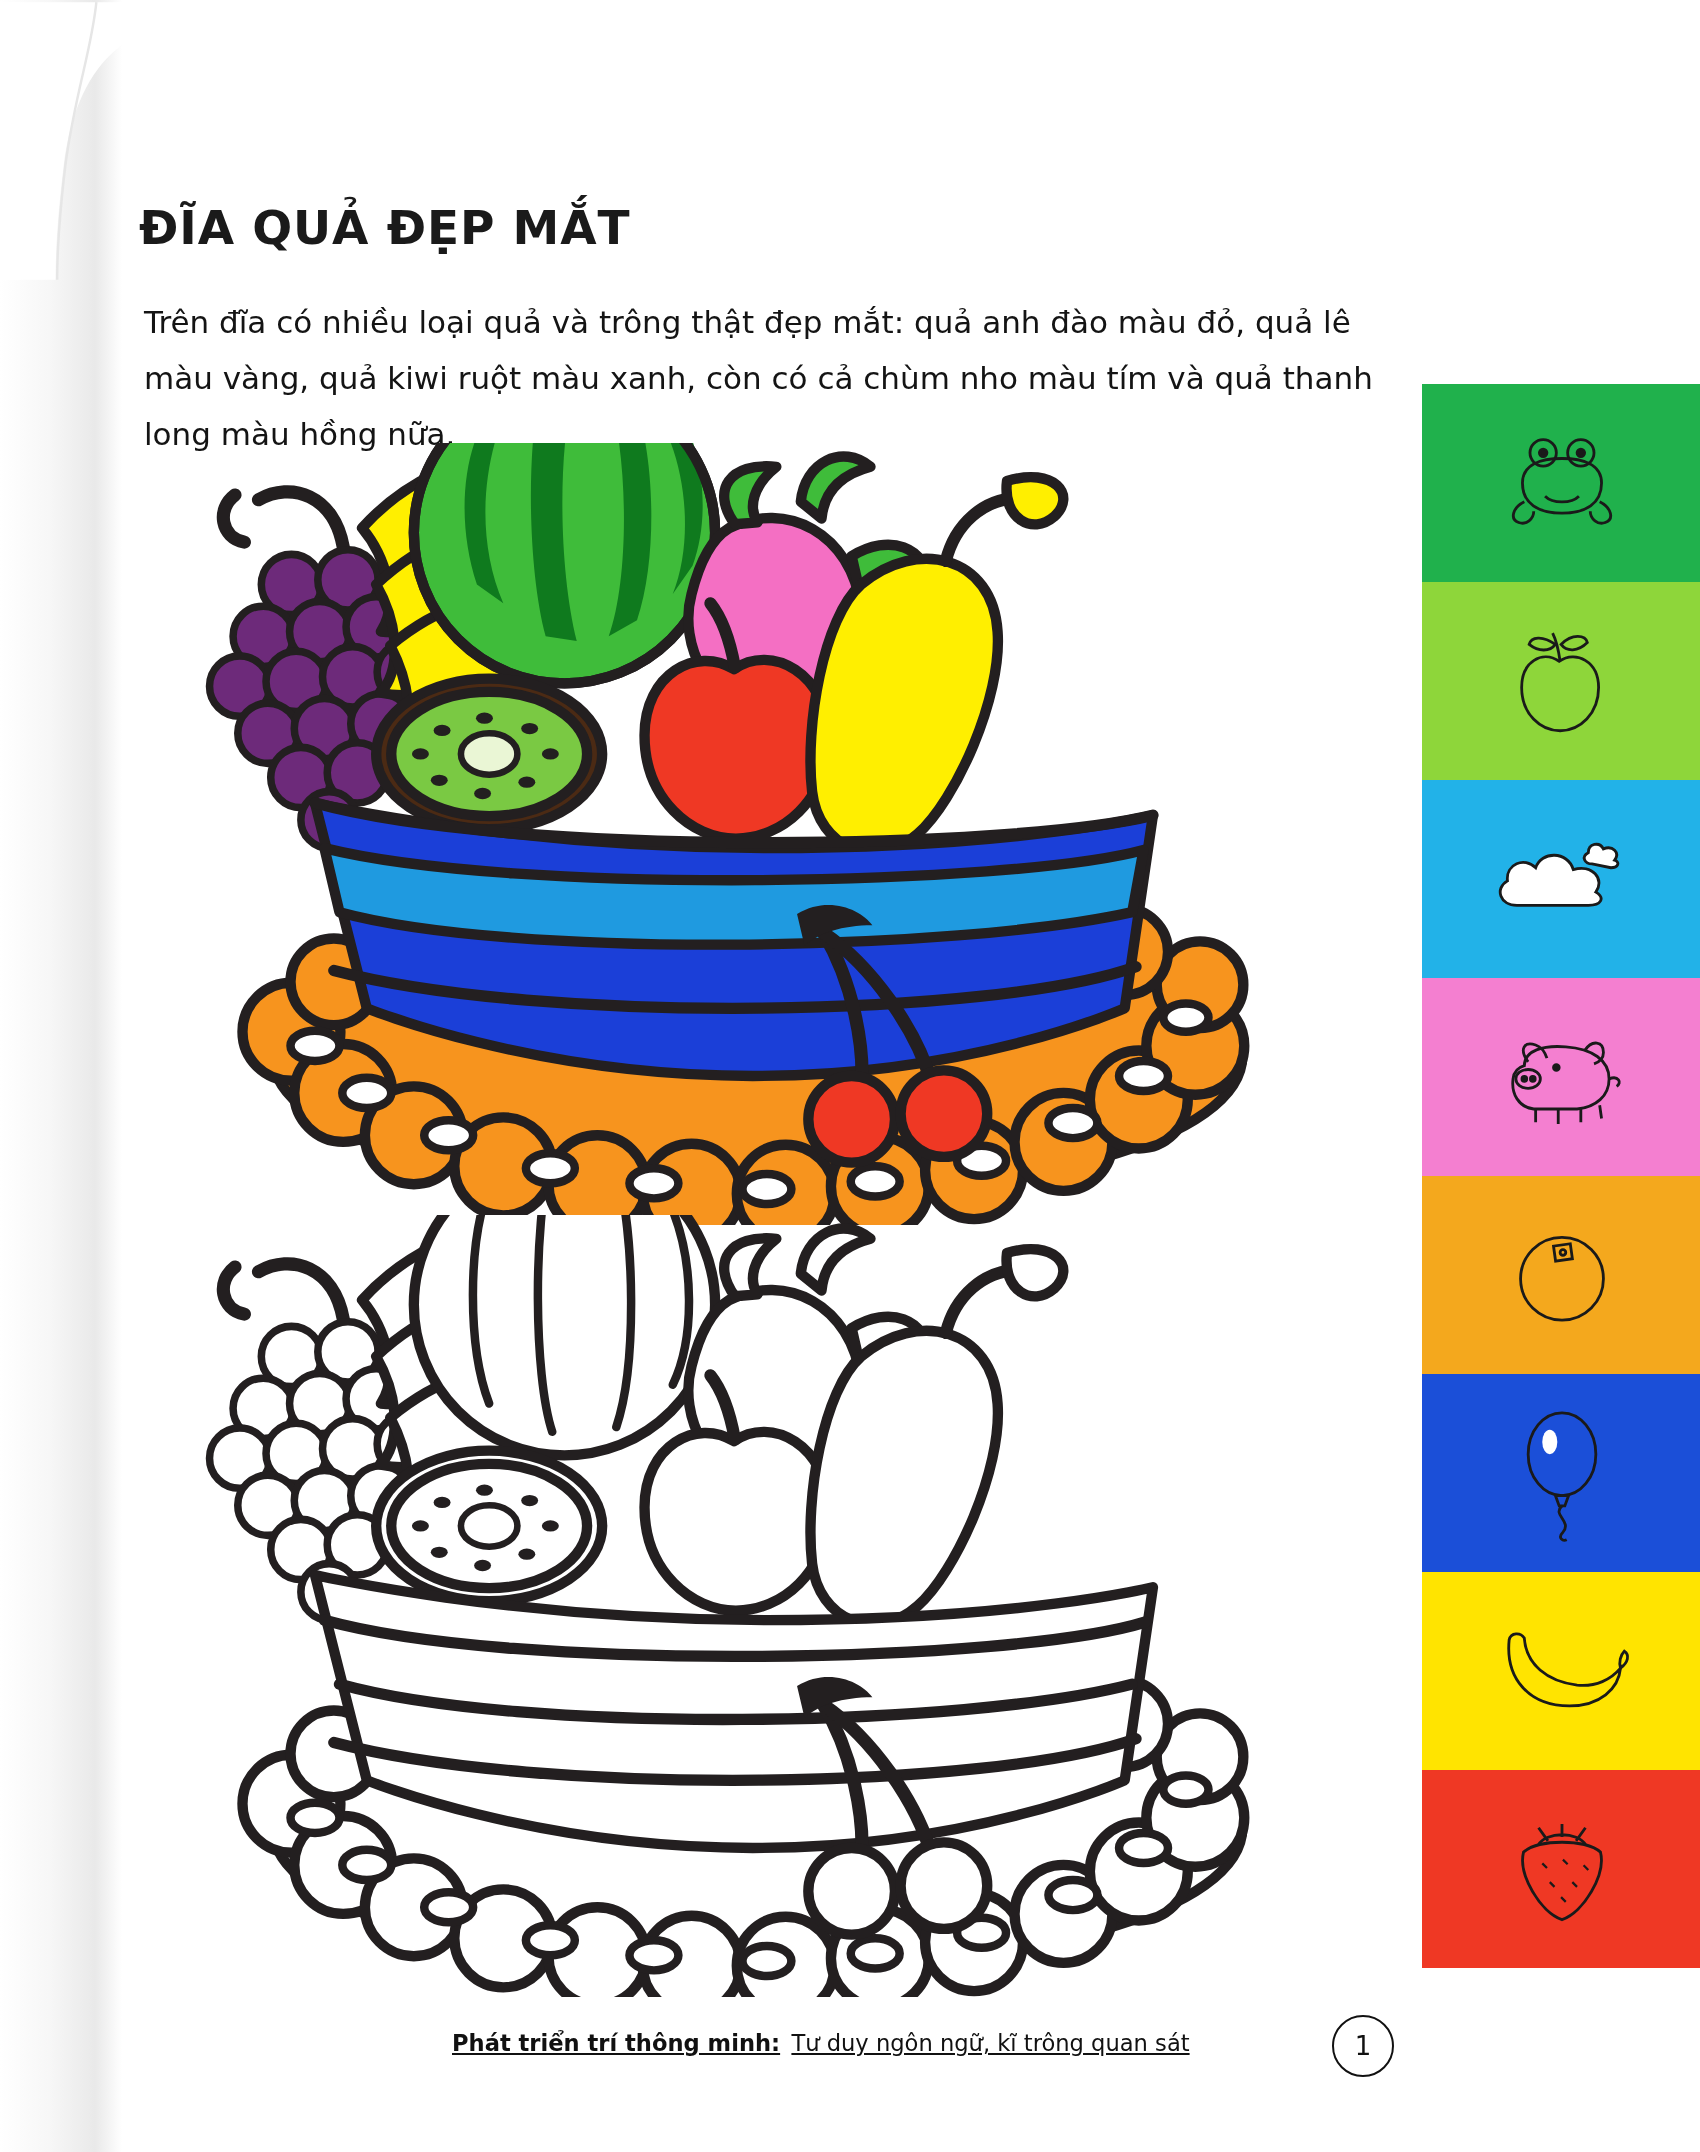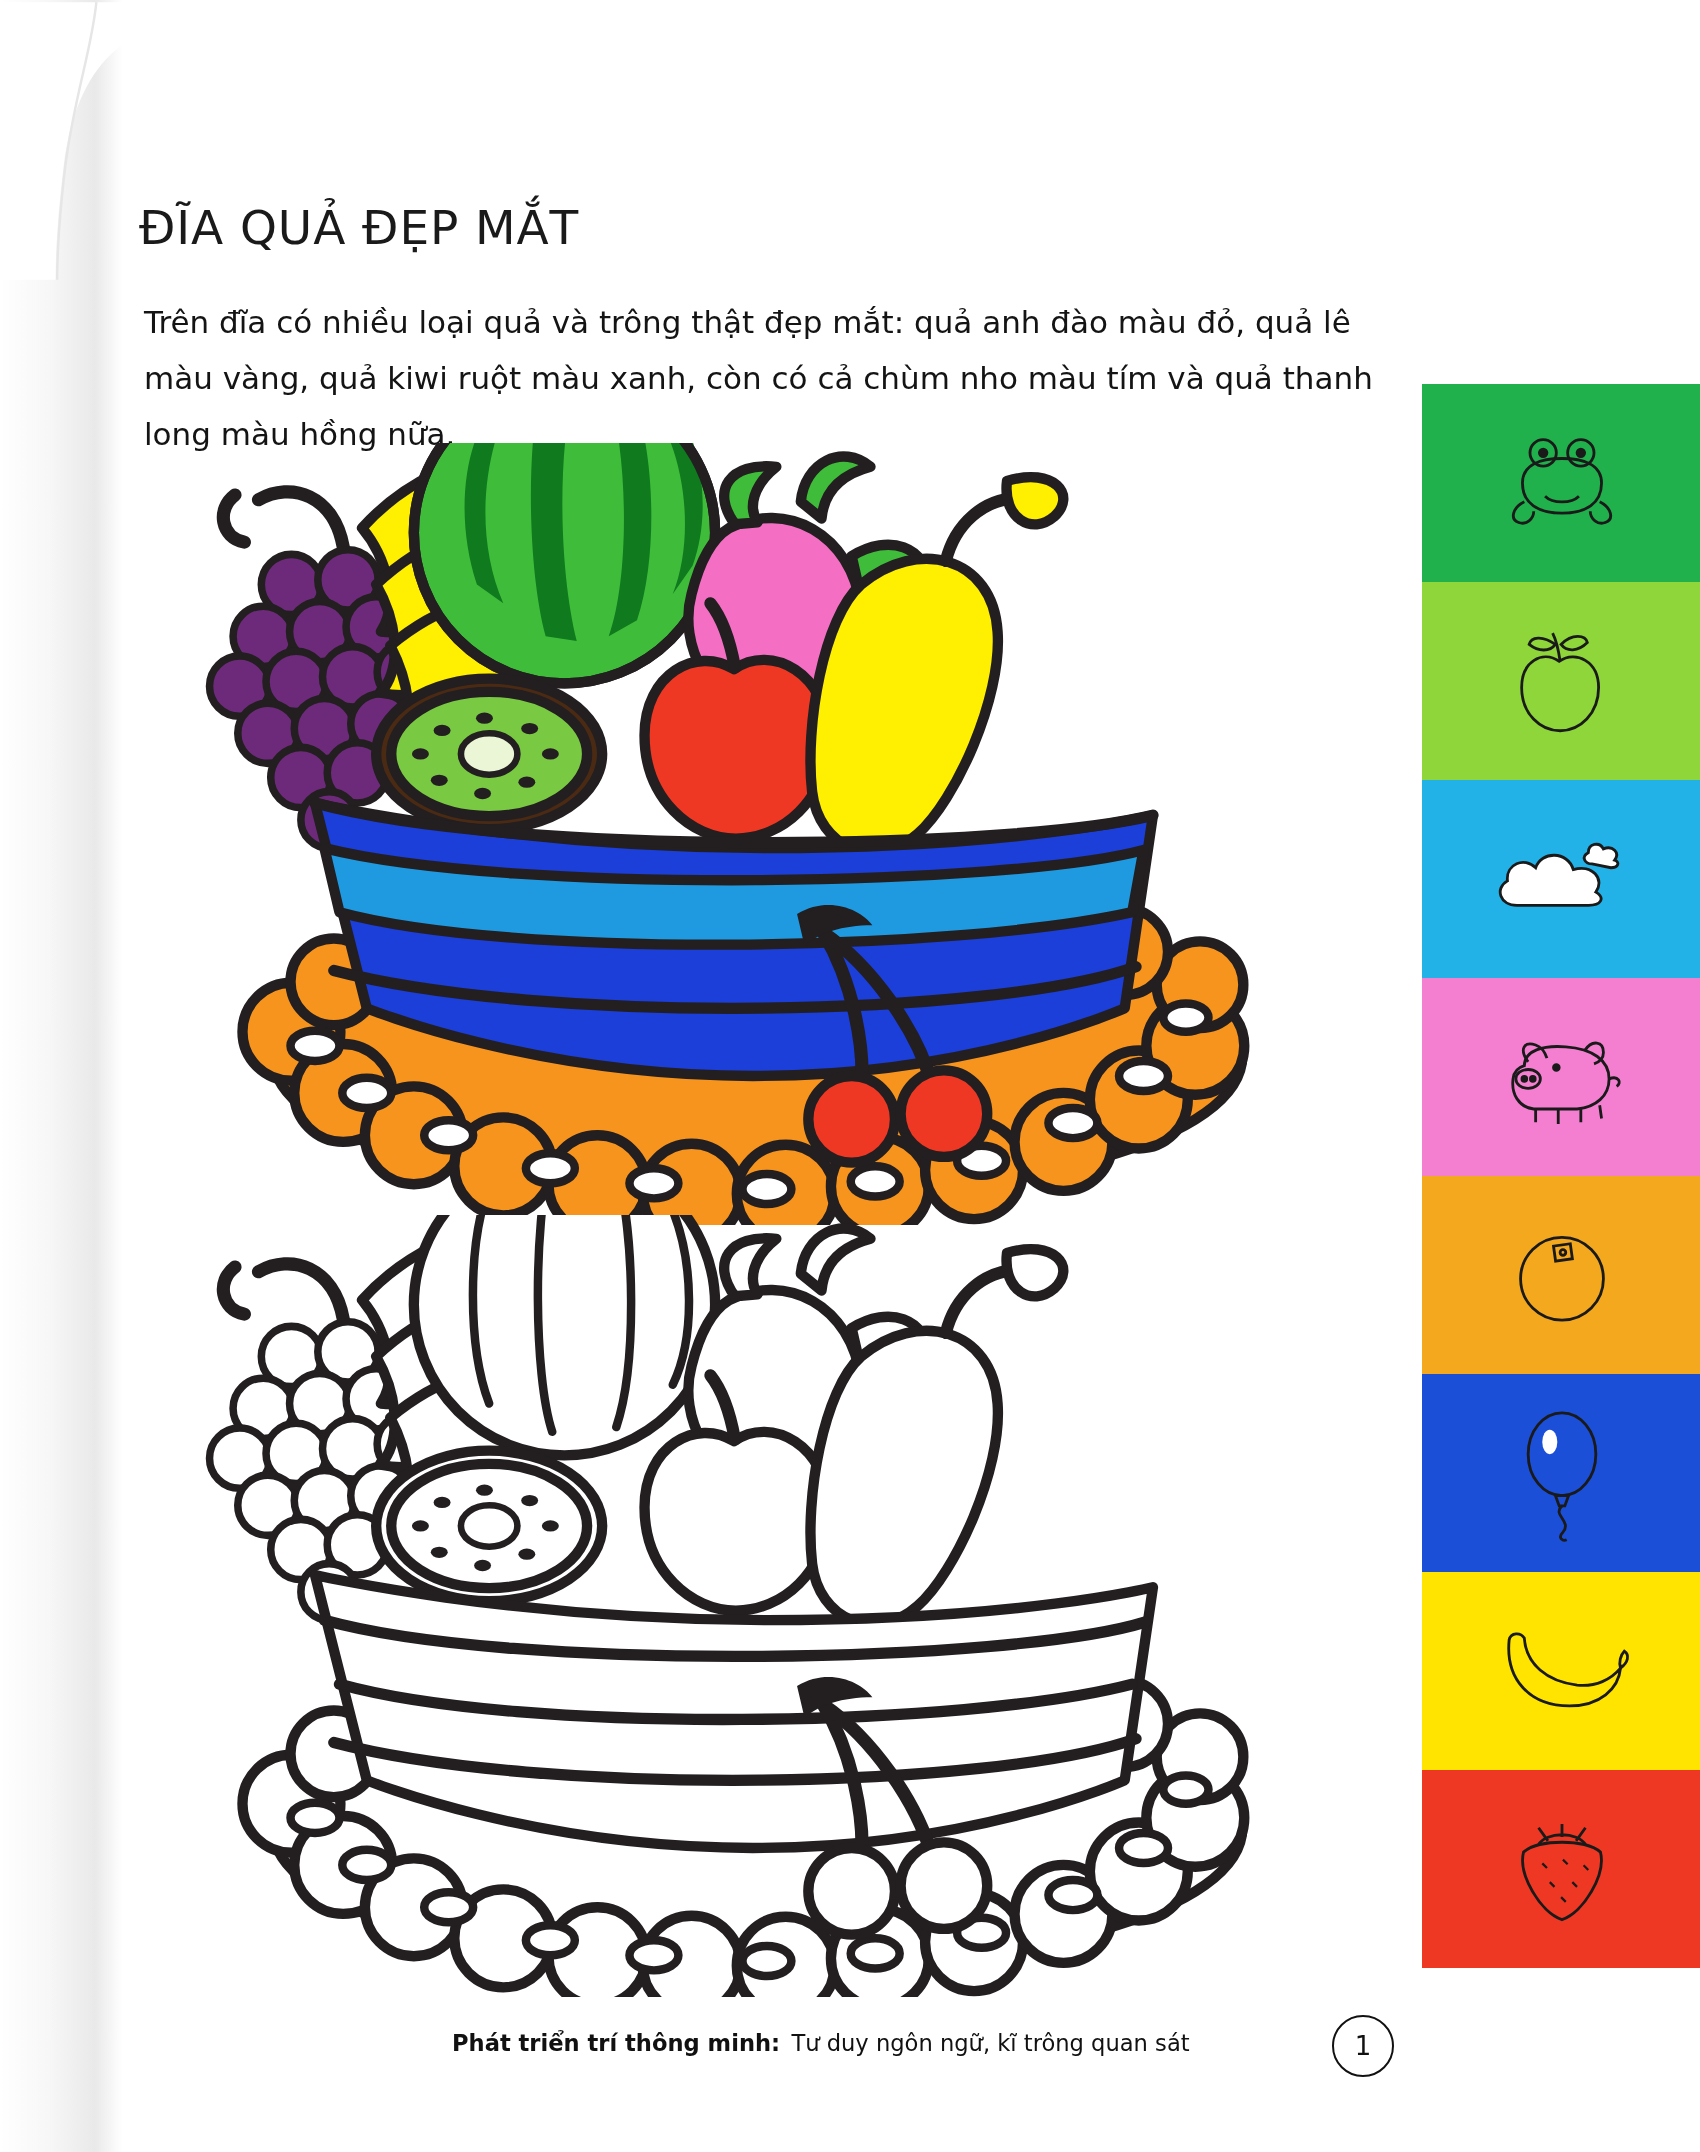--- a/index.html
+++ b/index.html
@@ -25,34 +25,35 @@
     position:absolute;left:0;top:0;width:122px;height:2153px;
     background:linear-gradient(to right,#ffffff 0%,#f7f7f7 40%,#e9e9e9 78%,#ffffff 100%);
     border-radius:0 0 0 0;
   }
   .curve{
     position:absolute;left:0;top:0;width:245px;height:282px;
   }
   
   .title{
     position:absolute;left:139px;top:200px;width:847px;
-    font-size:47px;font-weight:normal;letter-spacing:0.9px;color:#1a1a1a;
+    font-size:47px;font-weight:bold;letter-spacing:0.9px;color:#1a1a1a;
     font-family:"DejaVu Sans", sans-serif;
   }
   .intro{
     position:absolute;left:132px;top:294px;width:1262px;
     font-size:31px;line-height:56px;color:#141414;
     font-family:"DejaVu Sans", sans-serif;
     margin-left:12px;
   }
   
   .footer{
     position:absolute;left:452px;top:2030px;width:960px;
     font-size:22.6px;color:#111;display:flex;align-items:center;gap:11.3px;
     font-family:"DejaVu Sans", sans-serif;
+    text-decoration:underline;
   }
   .footer b{font-weight:bold;}
   .page-num{
     position:absolute;left:1332px;top:2015px;width:58px;height:58px;
     border:2.8px solid #111;border-radius:50%;
     display:flex;align-items:center;justify-content:center;
     font-size:26px;color:#111;
     font-family:"DejaVu Sans", sans-serif;
   }
   

